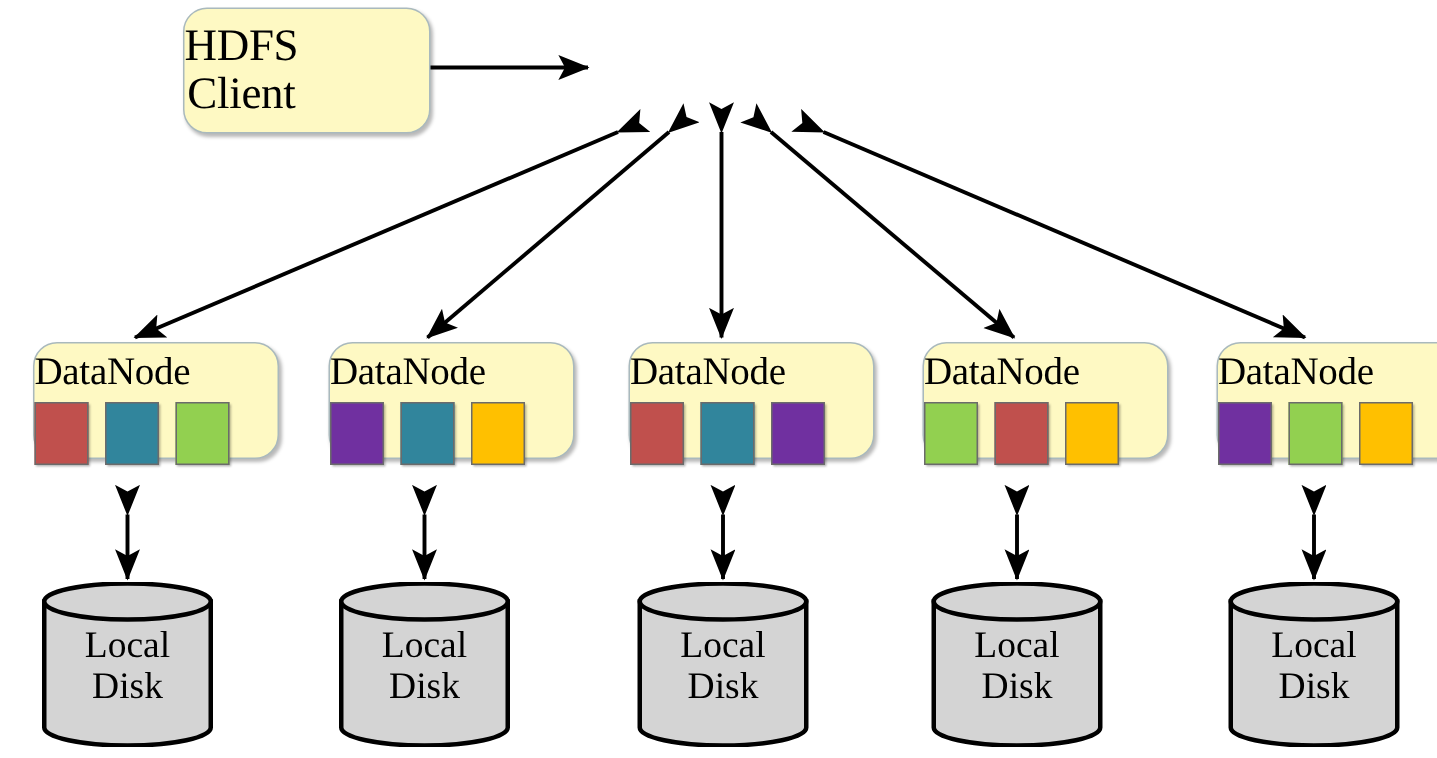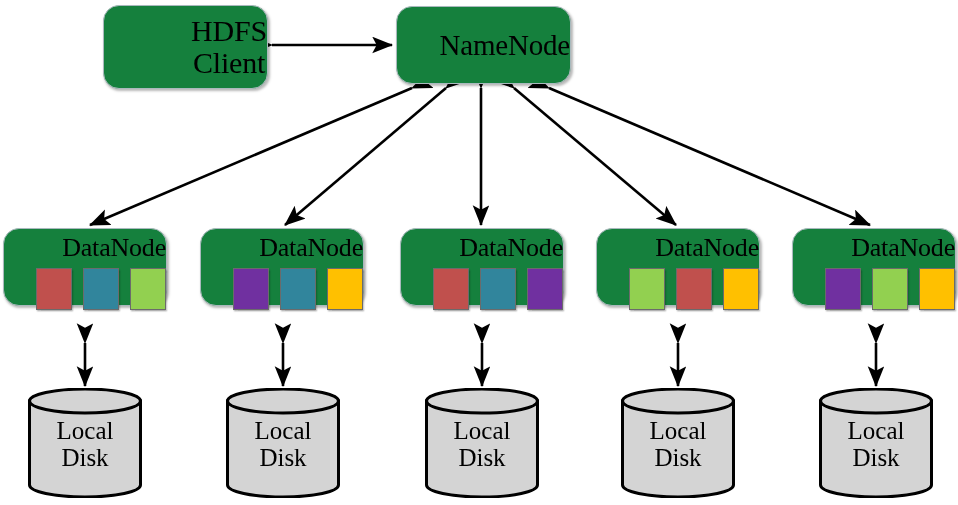--- a/index.html
+++ b/index.html
@@ -21,28 +21,29 @@
     top: 0;
     width: 958px;
     height: 505px;
     pointer-events: none;
   }
 
   
   .node-box {
     position: absolute;
     box-sizing: border-box;
-    background: #15803d;
+    background: #fef9c3;
     border: 1.6px solid #a9b9bd;
     border-radius: 16px;
     box-shadow: 1.5px 2px 2.5px rgba(0,0,0,0.28);
     display: flex;
     flex-direction: column;
-    align-items: flex-end;
+    align-items: flex-start;
     justify-content: center;
+    margin-left: 19px;
   }
   .node-label {
     color: #000000;
     text-align: center;
     line-height: 1.06;
     white-space: pre-line;
     letter-spacing: -0.2px;
   }
 
   #hdfs-client {
@@ -132,23 +133,20 @@
       <line x1="678" y1="343" x2="678" y2="386"></line>
       <line x1="876" y1="343" x2="876" y2="386"></line>
     </g>
   </svg>
 
   <div class="node-box" id="hdfs-client">
     <div class="node-label">HDFS
 Client</div>
   </div>
 
-  <div class="node-box" id="namenode">
-    <div class="node-label">NameNode</div>
-  </div>
 
   <div id="datanode-container">
       <div class="node-box datanode" style="left: 3px;">
         <div class="node-label">DataNode</div>
         <div class="block-row">
           <div class="block" style="background: rgb(192, 80, 77);"></div>
           <div class="block" style="background: rgb(49, 133, 156);"></div>
           <div class="block" style="background: rgb(146, 208, 80);"></div>
         </div>
       </div>

